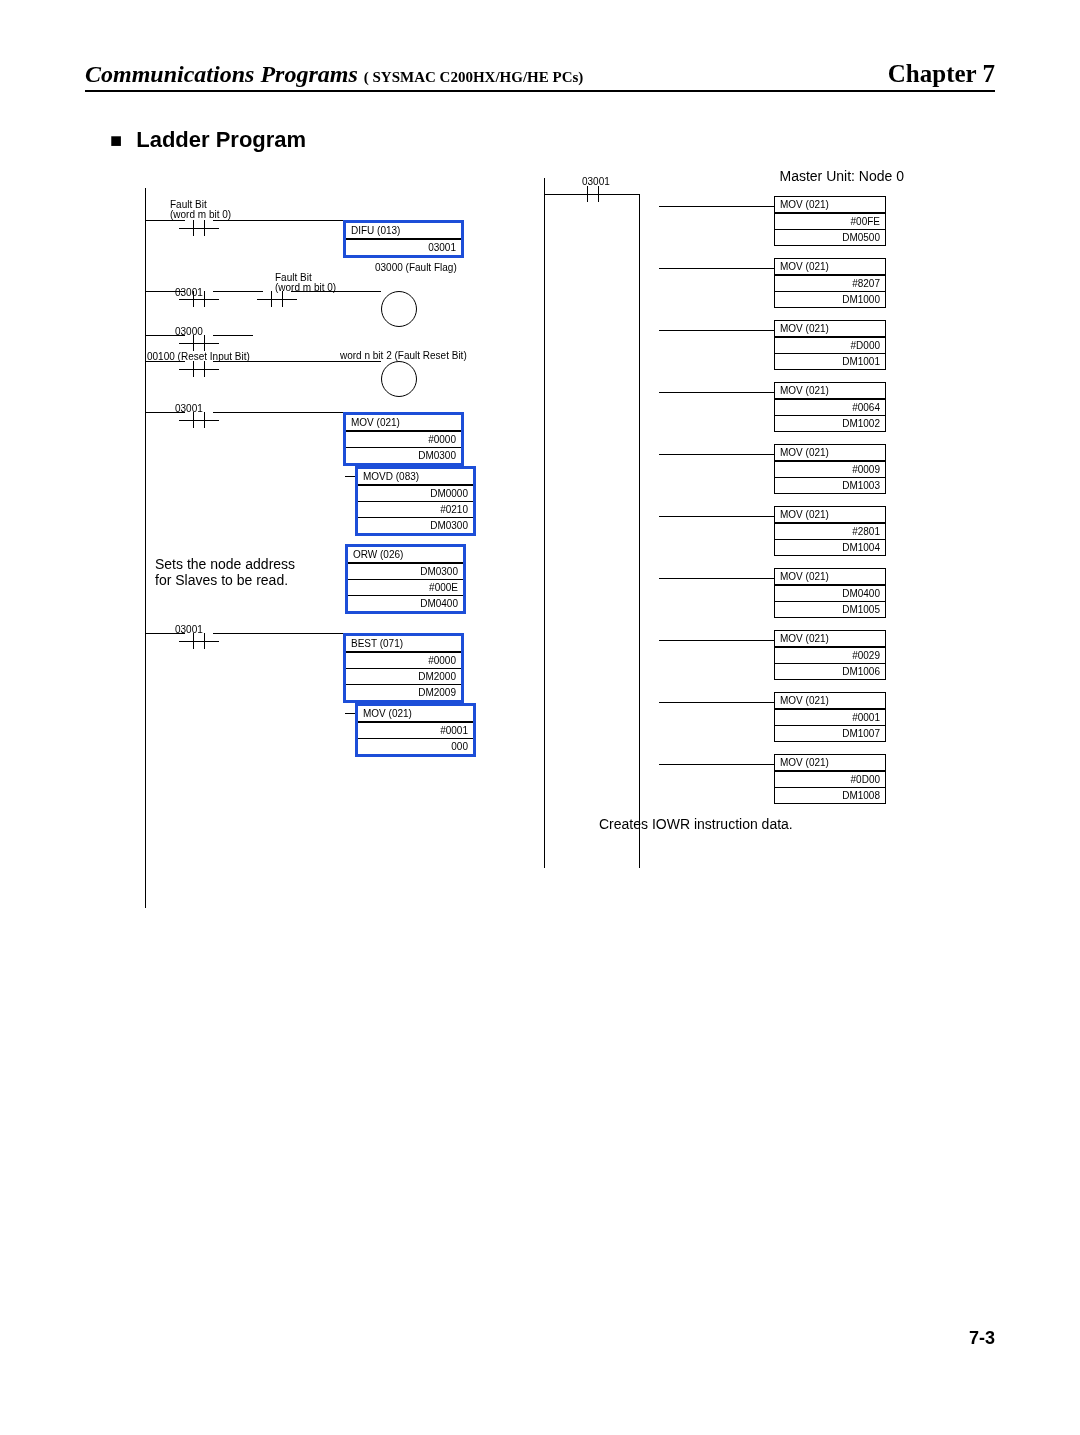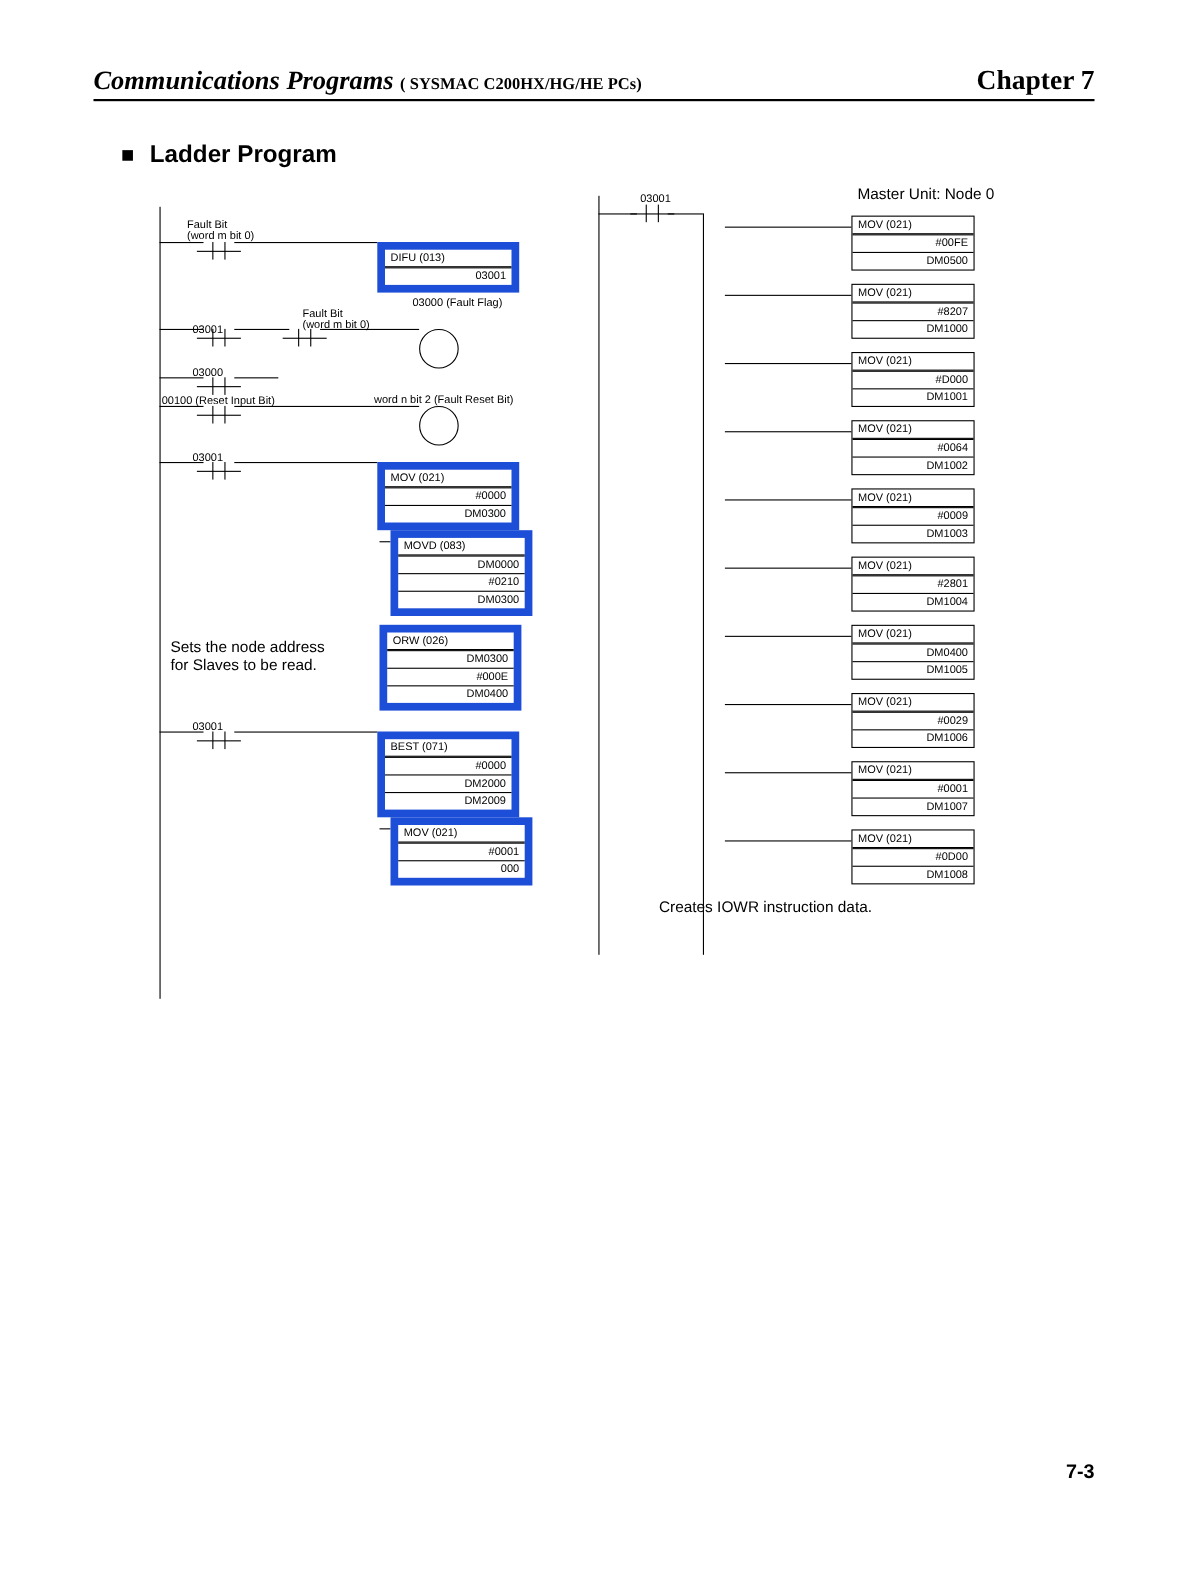--- a/index.html
+++ b/index.html
@@ -89,21 +89,21 @@
 .contact::before { left: 8px; }
 .contact::after  { right: 8px; }
 .contact .hline {
   position: absolute;
   top: 50%;
   left: -6px;
   right: -6px;
   border-top: 1px solid #000;
 }
 .instr-box {
-  border: 7px solid #1d4ed8;
+  border: 3px solid #1d4ed8;
   width: 115px;
   font-size: 10px;
 }
 .instr-box .hd {
   padding: 2px 5px;
   border-bottom: 1px solid #000;
   text-align: left;
 }
 .instr-box .cell {
   padding: 2px 5px;

